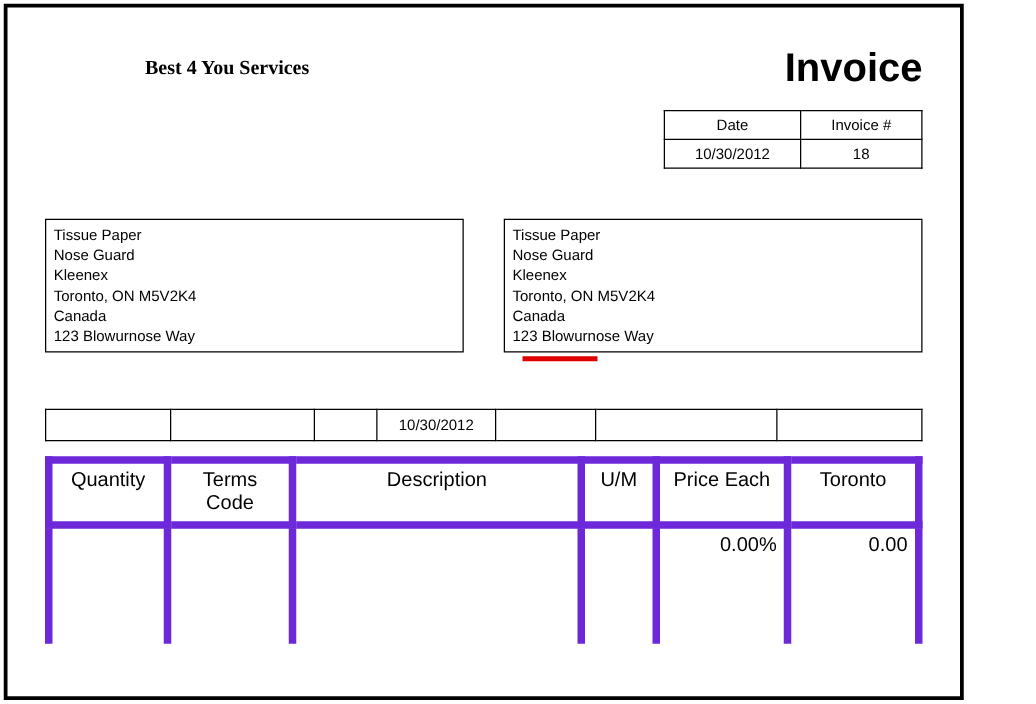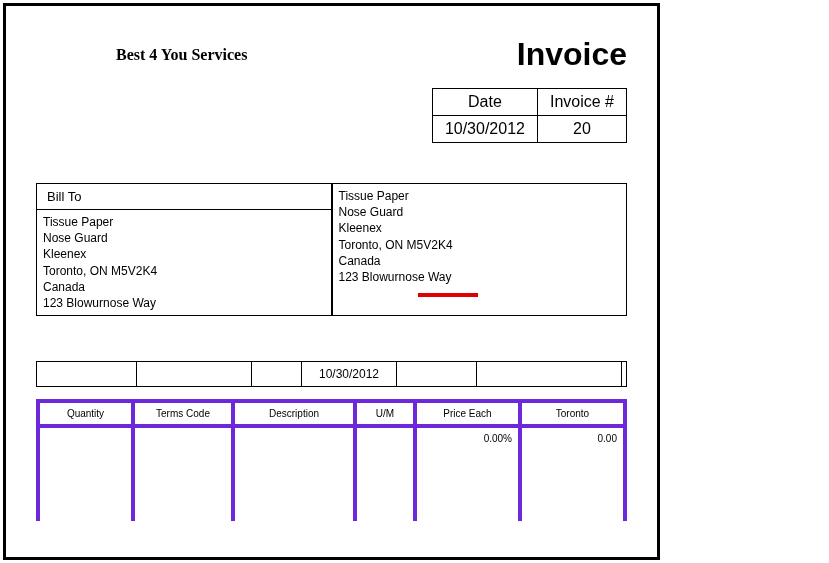--- a/index.html
+++ b/index.html
@@ -4,21 +4,21 @@
 <style>
   * { box-sizing: border-box; }
   body {
     margin: 0;
     padding: 0;
     font-family: Arial, sans-serif;
     background: #fff;
   }
   .page {
     border: 3px solid #000;
-    width: 657px;
+    width: 768px;
     height: 557px;
     margin: 3px;
     padding: 30px 30px 0 30px;
     position: relative;
   }
   .header-row {
     display: flex;
     justify-content: space-between;
     align-items: center;
     margin-bottom: 10px;
@@ -34,22 +34,22 @@
     font-weight: bold;
     text-align: center;
   }
   .meta-box {
     float: right;
     border-collapse: collapse;
     margin-top: 5px;
   }
   .meta-box th, .meta-box td {
     border: 1px solid #000;
-    padding: 4px 12px;
-    font-size: 16px;
+    padding: 4px 24px;
+    font-size: 12px;
     text-align: center;
   }
   .meta-box th { font-weight: normal; }
   .clear { clear: both; }
 
   .addr-row {
     display: flex;
     justify-content: space-between;
     margin-top: 40px;
     position: relative;
@@ -92,22 +92,22 @@
   }
   table.grid td.val { height: 22px; }
 
   table.items {
     border-collapse: collapse;
     width: 100%;
     margin-top: 12px;
     table-layout: fixed;
   }
   table.items th, table.items td {
-    border: 4px solid #6d28d9;
-    font-size: 10px;
+    border: 6px solid #6d28d9;
+    font-size: 16px;
     padding: 5px 6px;
     font-weight: normal;
     vertical-align: top;
   }
   table.items th { text-align: center; }
   table.items td.body-cell {
     height: 95px;
     border-bottom: none;
     padding-left: 48px;
   }
@@ -124,29 +124,28 @@
   </div>
 
   <table class="meta-box">
     <tbody>
         <tr>
       <th>Date</th>
       <th>Invoice #</th>
     </tr>
     <tr>
       <td>10/30/2012</td>
-      <td>20</td>
+      <td>18</td>
     </tr>
   </tbody>
     </table>
   <div class="clear"></div>
 
   <div class="addr-row">
     <div class="addr-box">
-      <div class="addr-head">Bill To</div>
       <div class="addr-body">
         <div>Tissue Paper</div>
         <div>Nose Guard</div>
         <div>Kleenex</div>
         <div>Toronto, ON M5V2K4</div>
         <div>Canada</div>
         <div>123 Blowurnose Way</div>
       </div>
     </div>
     <div class="addr-box">

